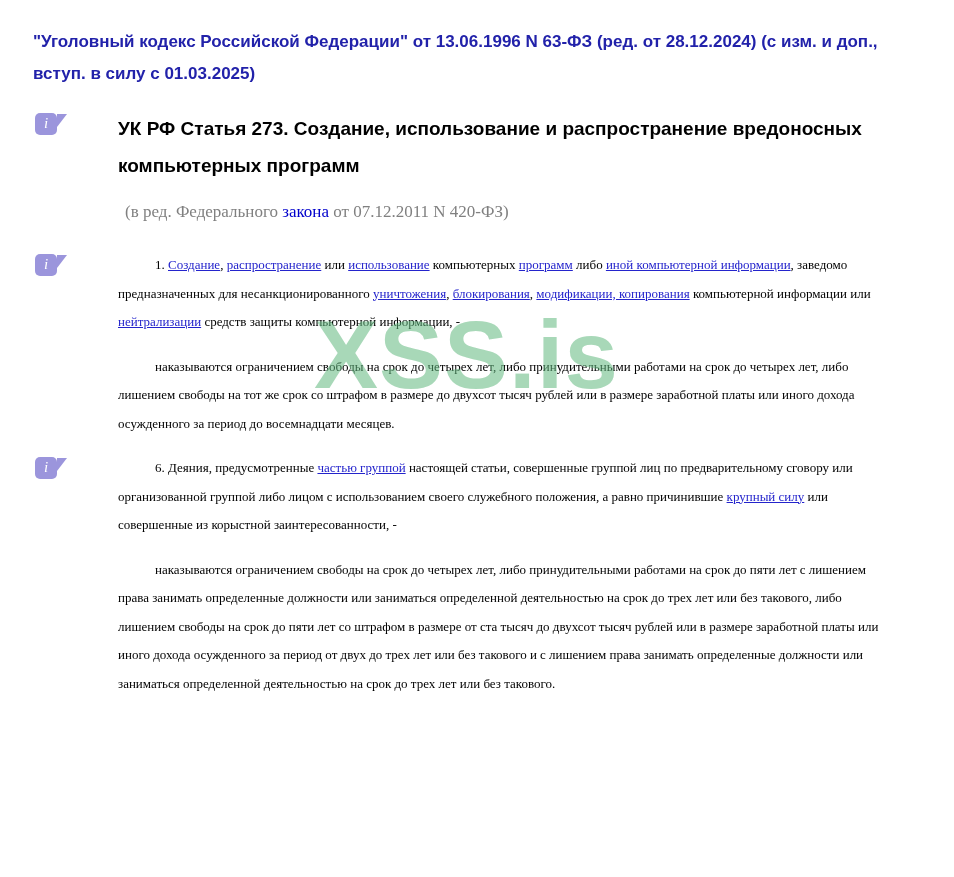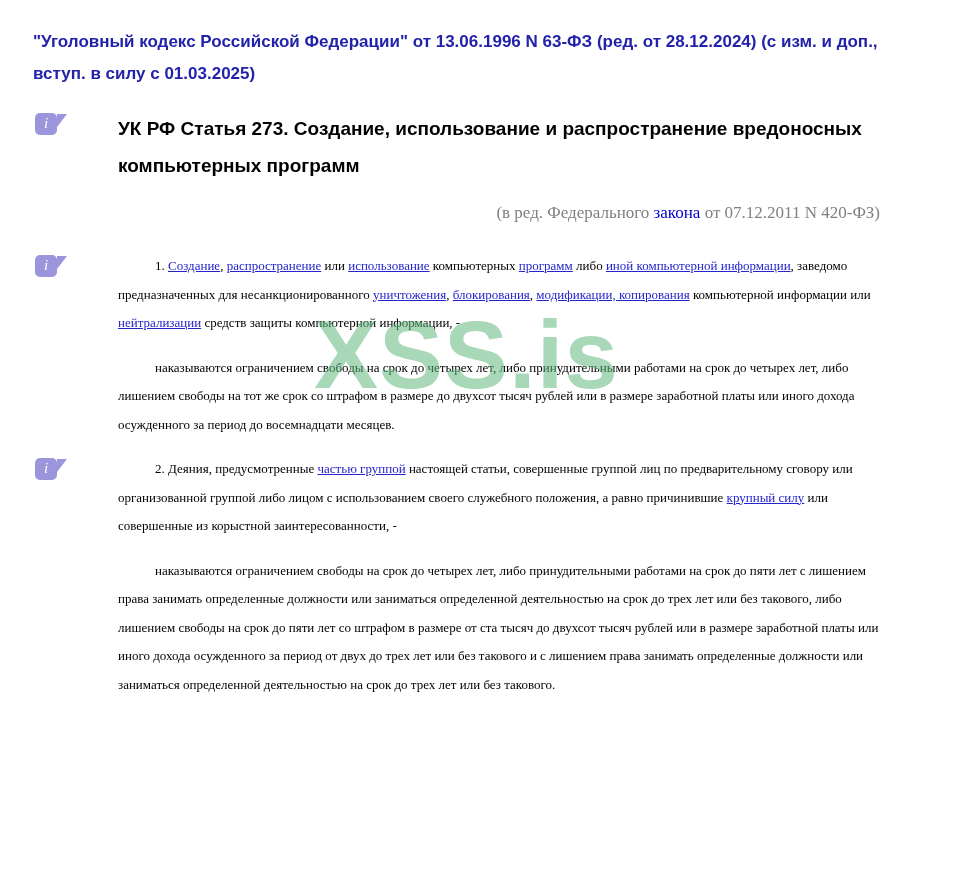--- a/index.html
+++ b/index.html
@@ -27,22 +27,22 @@
   .info-icon::after{
     content:"";position:absolute;left:100%;top:1px;width:0;height:0;
     border-top:13px solid #9b95dc;border-right:10px solid transparent;
   }
   h1.article-title{
     font-family:"Liberation Sans",sans-serif;
     font-size:19px;font-weight:bold;line-height:37px;
     margin:12px 0 15px 0;
   }
   .note{
-    margin:16px;padding-left:85px;
-    color:#808080;font-size:17px;line-height:26px;text-align:right;
+    margin:7px;padding-left:85px;
+    color:#808080;font-size:17px;line-height:26px;
   }
   .note a{color:#0000cc;text-decoration:none;}
   .body-par{
     margin:0 0 16px 0;
     font-size:13px;line-height:28.5px;
     text-indent:37px;
   }
   .row > .body-par{margin-top:26px;}
   .row.tight > .body-par{margin-top:6px;}
   .body-par a{color:#2424cc;text-decoration:underline;}
@@ -76,21 +76,21 @@
     <span class="info-icon">i</span>
     <p class="body-par"><span>1. </span><a href="#">Создание</a><span>, </span><a href="#">распространение</a><span> или </span><a href="#">использование</a><span> компьютерных </span><a href="#">программ</a><span> либо </span><a href="#">иной компьютерной информации</a><span>, заведомо предназначенных для несанкционированного </span><a href="#">уничтожения</a><span>, </span><a href="#">блокирования</a><span>, </span><a href="#">модификации, копирования</a><span> компьютерной информации или </span><a href="#">нейтрализации</a><span> средств защиты компьютерной информации, -</span></p>
   </div>
 
   <div class="row tight">
     <p class="body-par"><span>наказываются ограничением свободы на срок до четырех лет, либо принудительными работами на срок до четырех лет, либо лишением свободы на тот же срок со штрафом в размере до двухсот тысяч рублей или в размере заработной платы или иного дохода осужденного за период до восемнадцати месяцев.</span></p>
   </div>
 
   <div class="row tight">
     <span class="info-icon">i</span>
-    <p class="body-par"><span>2. Деяния, предусмотренные </span><a href="#">частью группой</a><span> настоящей статьи, совершенные группой лиц по предварительному сговору или организованной группой либо лицом с использованием своего служебного положения, а равно причинившие </span><a href="#">крупный силу</a><span> или совершенные из корыстной заинтересованности, -</span></p>
+    <p class="body-par"><span>6. Деяния, предусмотренные </span><a href="#">частью группой</a><span> настоящей статьи, совершенные группой лиц по предварительному сговору или организованной группой либо лицом с использованием своего служебного положения, а равно причинившие </span><a href="#">крупный силу</a><span> или совершенные из корыстной заинтересованности, -</span></p>
   </div>
 
   <div class="row tight">
     <p class="body-par"><span>наказываются ограничением свободы на срок до четырех лет, либо принудительными работами на срок до пяти лет с лишением права занимать определенные должности или заниматься определенной деятельностью на срок до трех лет или без такового, либо лишением свободы на срок до пяти лет со штрафом в размере от ста тысяч до двухсот тысяч рублей или в размере заработной платы или иного дохода осужденного за период от двух до трех лет или без такового и с лишением права занимать определенные должности или заниматься определенной деятельностью на срок до трех лет или без такового.</span></p>
   </div>
 
 </div>
 
 <div class="watermark">XSS.is</div>
 

